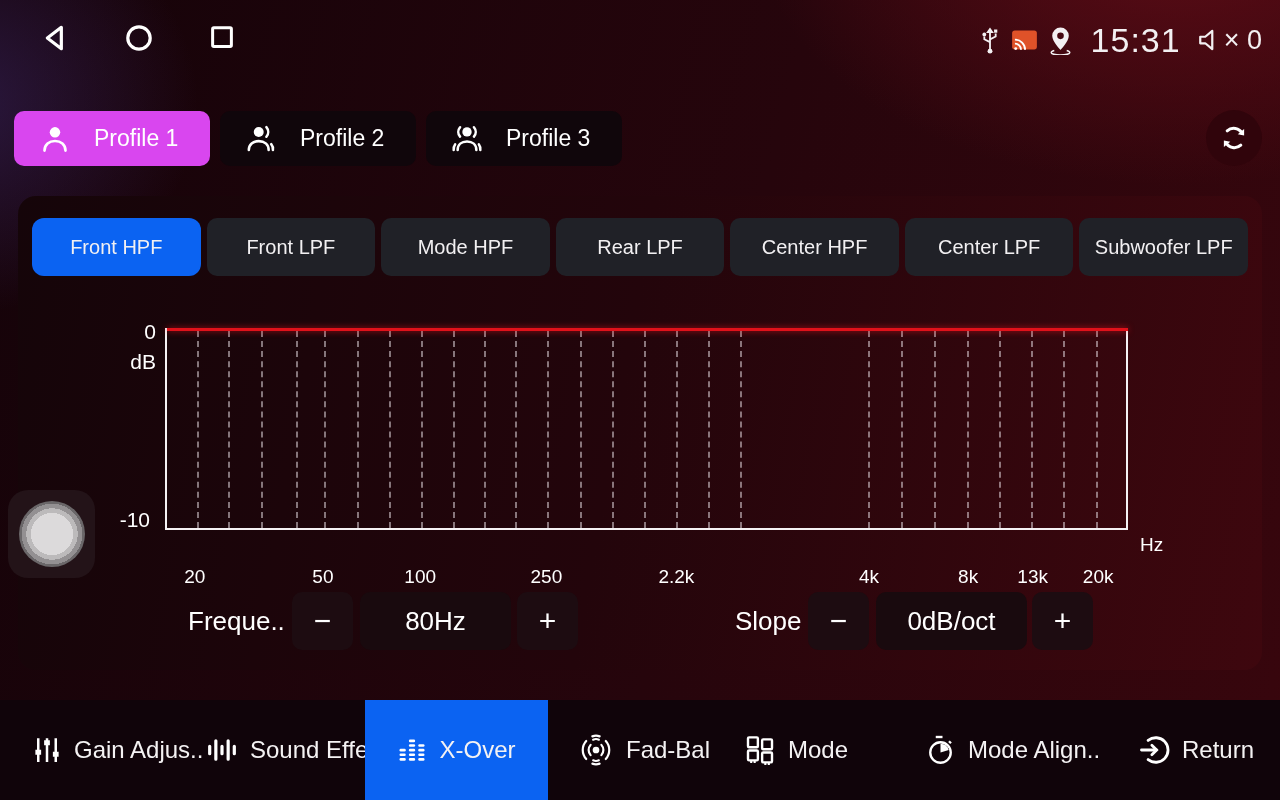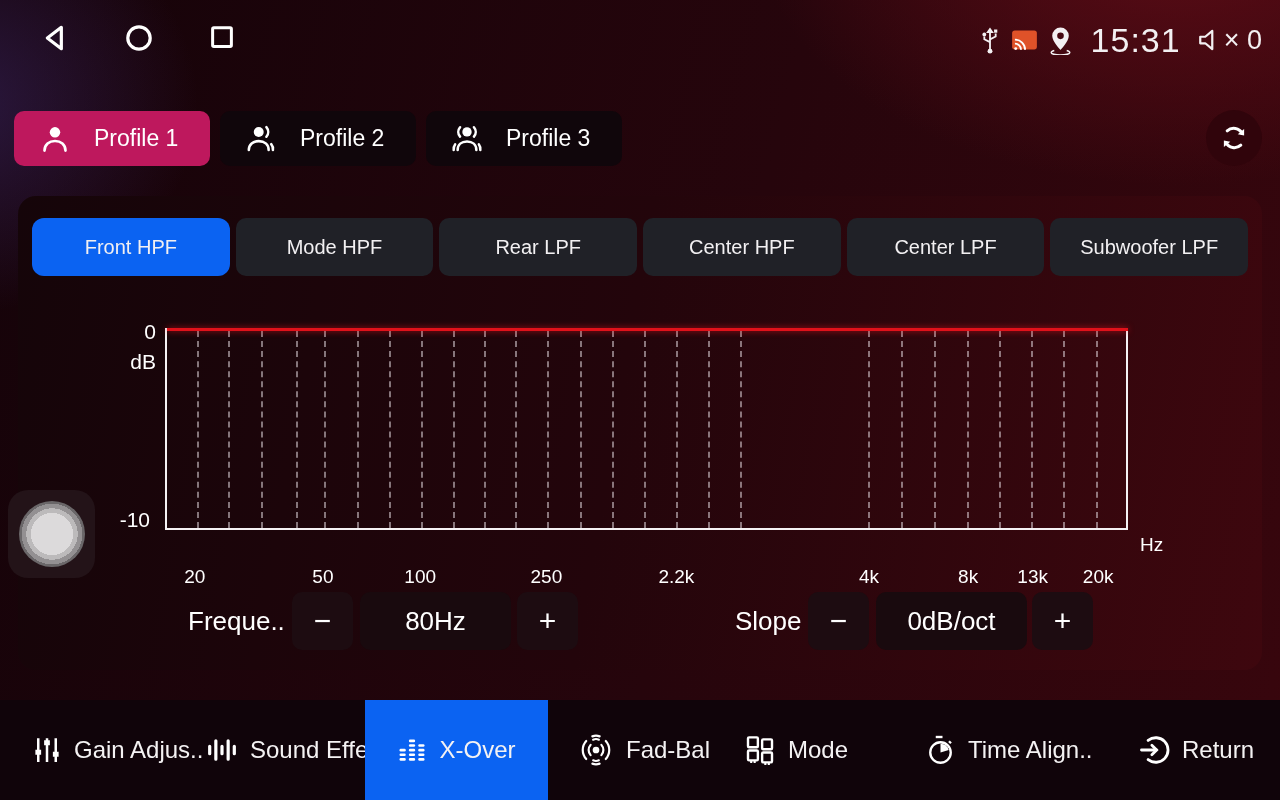--- a/index.html
+++ b/index.html
@@ -21,21 +21,21 @@
   .navbtn { position:absolute; top:22px; width:34px; height:34px; color:#fff; }
   .nav-back { left:40px; } .nav-home { left:123px; } .nav-recents { left:207px; }
   .sb-right { position:absolute; right:18px; top:14px; height:52px; display:flex; align-items:center; gap:10px; }
   .sb-time { font-size:34px; font-weight:400; letter-spacing:1px; margin:0 6px 0 8px; }
   .sb-mute { font-size:27px; display:flex; align-items:center; gap:3px; }
 
   
   .profile-row { position:absolute; left:14px; top:111px; height:55px; display:flex; gap:10px; }
   .profile-btn { height:55px; min-width:196px; padding:0 30px 0 24px; border-radius:10px;
     display:flex; align-items:center; gap:22px; font-size:23px; background:#10060b; color:#fff; }
-  .profile-btn.active { background:#be185d; }
+  .profile-btn.active { background:#d946ef; }
   .refresh-btn { position:absolute; right:18px; top:110px; width:56px; height:56px; border-radius:50%;
     background:#30040b; display:flex; align-items:center; justify-content:center; color:#fff; }
 
   
   .panel { position:absolute; left:18px; top:196px; width:1244px; height:474px; border-radius:18px;
     background:linear-gradient(100deg, #150509 0%, #23050b 48%, #3e070e 100%); }
 
   .filter-tabs { position:absolute; left:14px; top:22px; right:14px; height:58px; display:flex; gap:6px; }
   .filter-tab { flex:1 1 0; border-radius:10px; background:#202127; display:flex; align-items:center;
     justify-content:center; font-size:20px; color:#f2f0f2; }
@@ -170,20 +170,21 @@
         <polygon points="19.6,5.2 19.6,10.2 14.8,9.2" fill="currentColor" stroke="none"></polygon>
         <polygon points="4.4,18.8 4.4,13.8 9.2,14.8" fill="currentColor" stroke="none"></polygon>
       </svg>
     </span>
 </div>
 
 <div class="panel">
 
   <div class="filter-tabs" id="filter-tabs">
       <div class="filter-tab active">Front HPF</div>
+      <div class="filter-tab">Front LPF</div>
       <div class="filter-tab">Mode HPF</div>
       <div class="filter-tab">Rear LPF</div>
       <div class="filter-tab">Center HPF</div>
       <div class="filter-tab">Center LPF</div>
       <div class="filter-tab">Subwoofer LPF</div>
     </div>
 
   <div class="ylab ylab-0">0</div>
   <div class="ylab ylab-db">dB</div>
   <div class="ylab ylab-m10">-10</div>
@@ -310,21 +311,21 @@
     </div>
     <div class="nav-item" style="left: 908px;">
       <span class="nav-icon">
         <svg viewBox="0 0 24 26" width="30" height="33" fill="none" stroke="currentColor" stroke-width="1.9">
           <path d="M7.8 2.2h5.4"></path>
           <path d="M18.4 5.6l1.6 1.6"></path>
           <circle cx="11.6" cy="14.6" r="8.2"></circle>
           <path d="M11.6 14.6V7.6a7 7 0 0 1 6.6 4.9z" fill="currentColor" stroke="none"></path>
         </svg>
       </span>
-      <span>Time Align..</span>
+      <span>Mode Align..</span>
     </div>
     <div class="nav-item" style="left: 1120px;">
       <span class="nav-icon">
         <svg viewBox="0 0 24 24" width="32" height="32" fill="none" stroke="currentColor" stroke-width="2.1" stroke-linecap="round">
           <path d="M7.6 4.8a9.2 9.2 0 1 1 0 14.4"></path>
           <path d="M2.6 12h11.2"></path>
           <path d="M10.4 8.4 14 12l-3.6 3.6"></path>
         </svg>
       </span>
       <span>Return</span>

